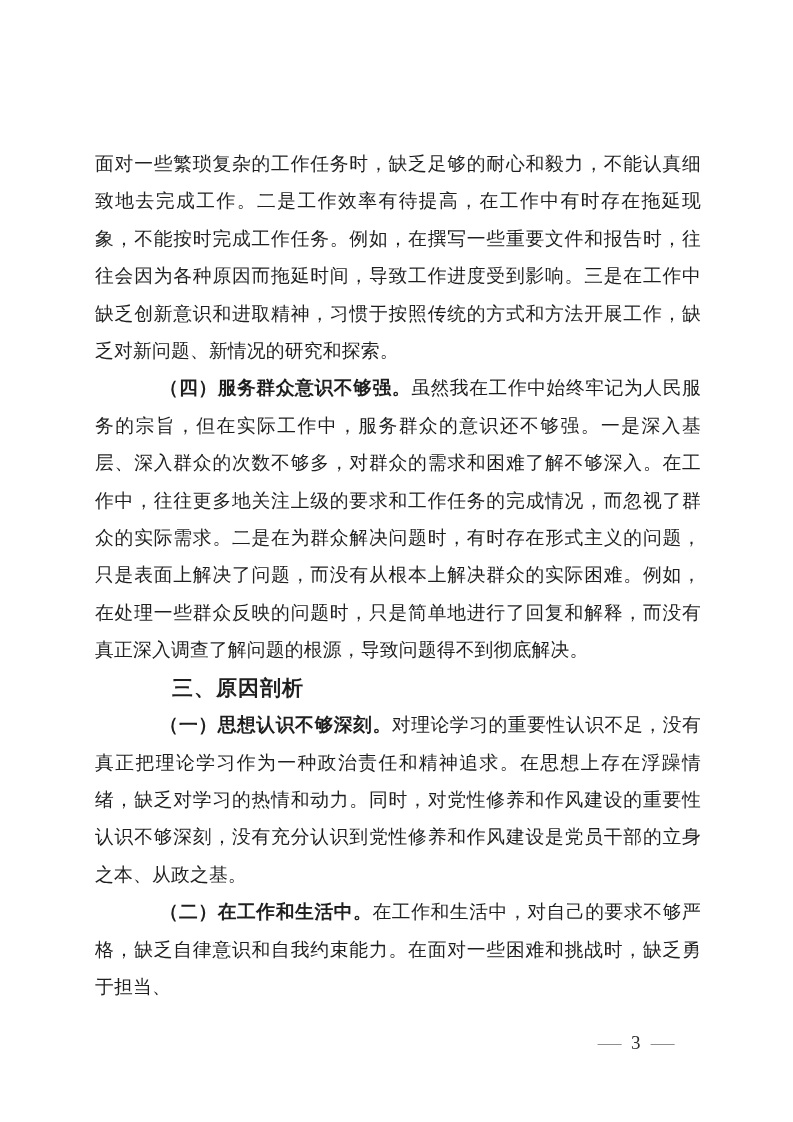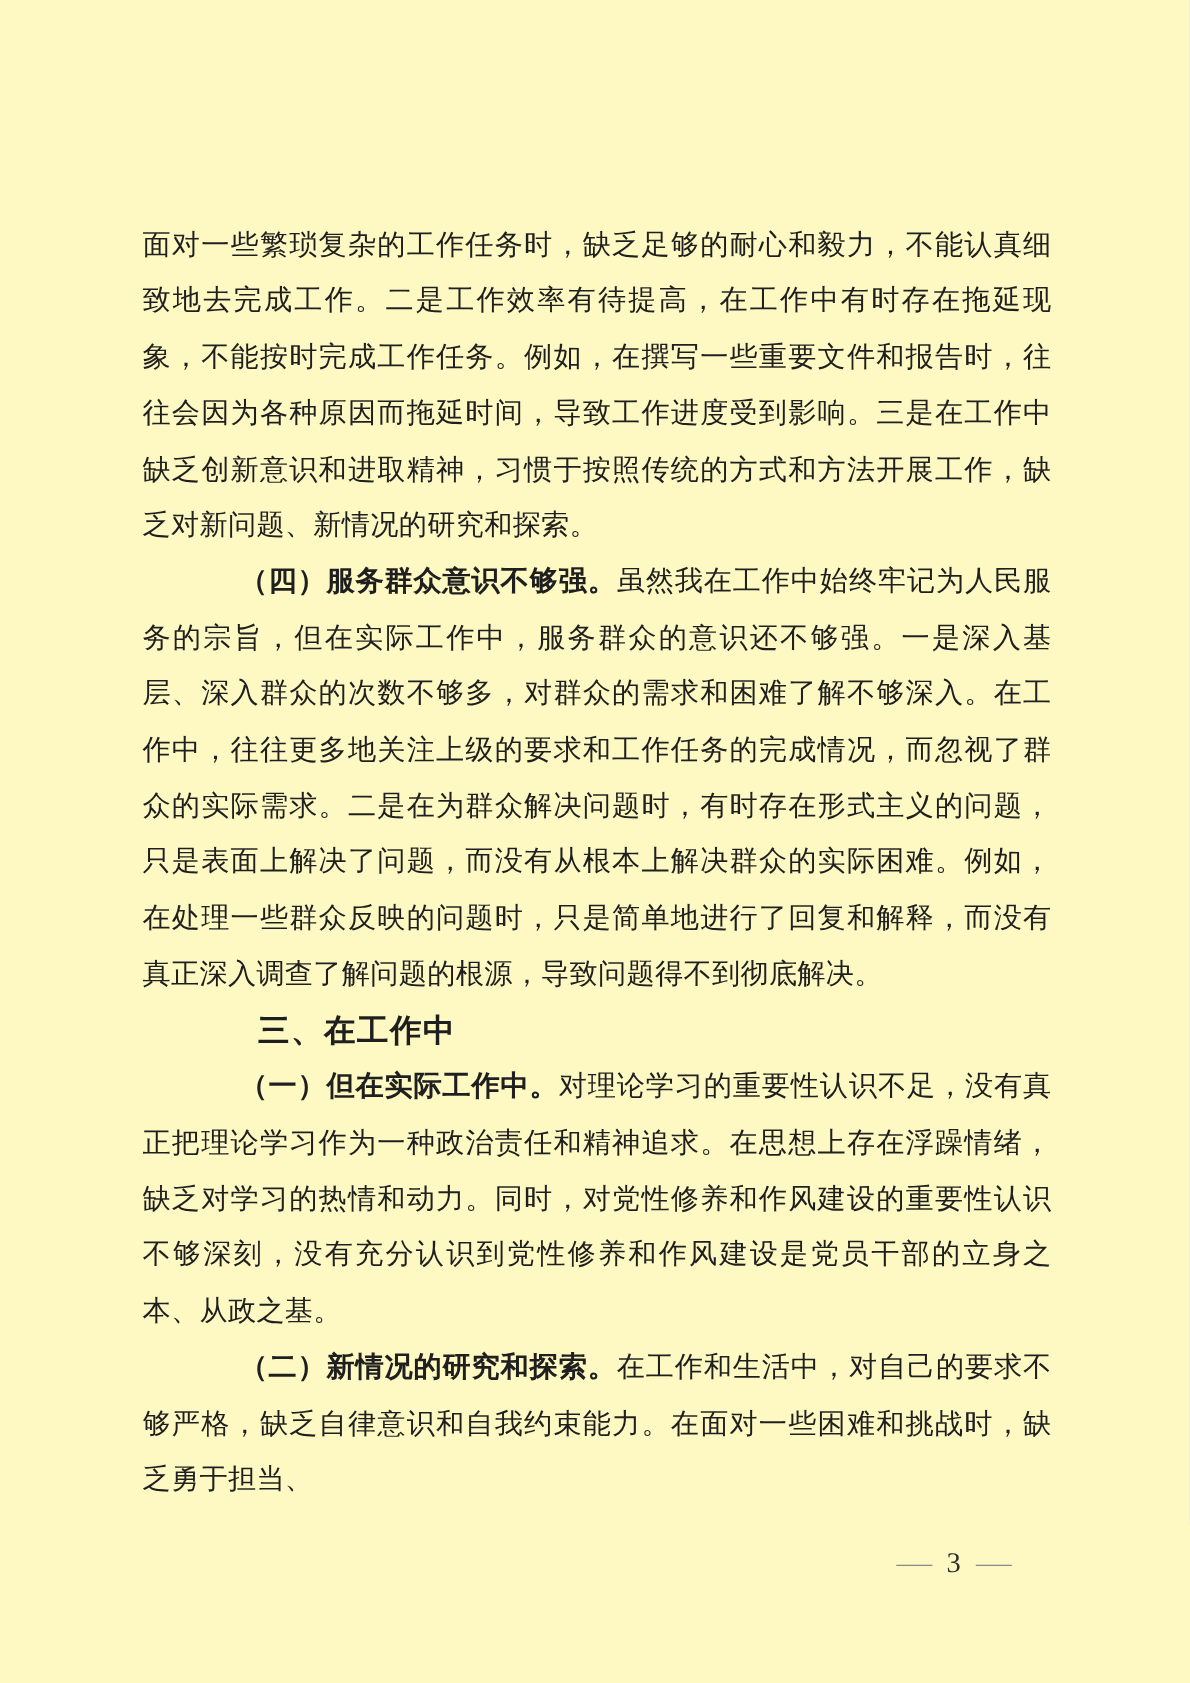--- a/index.html
+++ b/index.html
@@ -5,21 +5,21 @@
   html, body {
     margin: 0;
     padding: 0;
     background: #e9e9e9;
   }
   .page {
     position: relative;
     width: 793px;
     height: 1122px;
     margin: 0 auto;
-    background: #fef9c3;
+    background: #ffffff;
     font-family: "Liberation Serif", serif;
     color: #1f1f1f;
     overflow: hidden;
     text-decoration: underline;
   }
   .content {
     position: absolute;
     left: 95px;
     top: 145px;
     width: 606px;
@@ -66,22 +66,22 @@
     color: #2d2d2d;
   }
 </style>
 </head>
 <body>
 
 <div class="page">
   <div class="content" id="content">
       <p class="body"><span>面对一些繁琐复杂的工作任务时，缺乏足够的耐心和毅力，不能认真细致地去完成工作。二是工作效率有待提高，在工作中有时存在拖延现象，不能按时完成工作任务。例如，在撰写一些重要文件和报告时，往往会因为各种原因而拖延时间，导致工作进度受到影响。三是在工作中缺乏创新意识和进取精神，习惯于按照传统的方式和方法开展工作，缺乏对新问题、新情况的研究和探索。</span></p>
       <p class="body indent"><strong>（四）服务群众意识不够强。</strong><span>虽然我在工作中始终牢记为人民服务的宗旨，但在实际工作中，服务群众的意识还不够强。一是深入基层、深入群众的次数不够多，对群众的需求和困难了解不够深入。在工作中，往往更多地关注上级的要求和工作任务的完成情况，而忽视了群众的实际需求。二是在为群众解决问题时，有时存在形式主义的问题，只是表面上解决了问题，而没有从根本上解决群众的实际困难。例如，在处理一些群众反映的问题时，只是简单地进行了回复和解释，而没有真正深入调查了解问题的根源，导致问题得不到彻底解决。</span></p>
-      <p class="heading"><strong>三、在工作中</strong></p>
-      <p class="body indent"><strong>（一）但在实际工作中。</strong><span>对理论学习的重要性认识不足，没有真正把理论学习作为一种政治责任和精神追求。在思想上存在浮躁情绪，缺乏对学习的热情和动力。同时，对党性修养和作风建设的重要性认识不够深刻，没有充分认识到党性修养和作风建设是党员干部的立身之本、从政之基。</span></p>
-      <p class="body indent"><strong>（二）新情况的研究和探索。</strong><span>在工作和生活中，对自己的要求不够严格，缺乏自律意识和自我约束能力。在面对一些困难和挑战时，缺乏勇于担当、</span></p>
+      <p class="heading"><strong>三、原因剖析</strong></p>
+      <p class="body indent"><strong>（一）思想认识不够深刻。</strong><span>对理论学习的重要性认识不足，没有真正把理论学习作为一种政治责任和精神追求。在思想上存在浮躁情绪，缺乏对学习的热情和动力。同时，对党性修养和作风建设的重要性认识不够深刻，没有充分认识到党性修养和作风建设是党员干部的立身之本、从政之基。</span></p>
+      <p class="body indent"><strong>（二）在工作和生活中。</strong><span>在工作和生活中，对自己的要求不够严格，缺乏自律意识和自我约束能力。在面对一些困难和挑战时，缺乏勇于担当、</span></p>
     </div>
   <div class="footer">
     <span class="dash">—</span>
     <span class="num">3</span>
     <span class="dash">—</span>
   </div>
 </div>
 
 </body></html>

